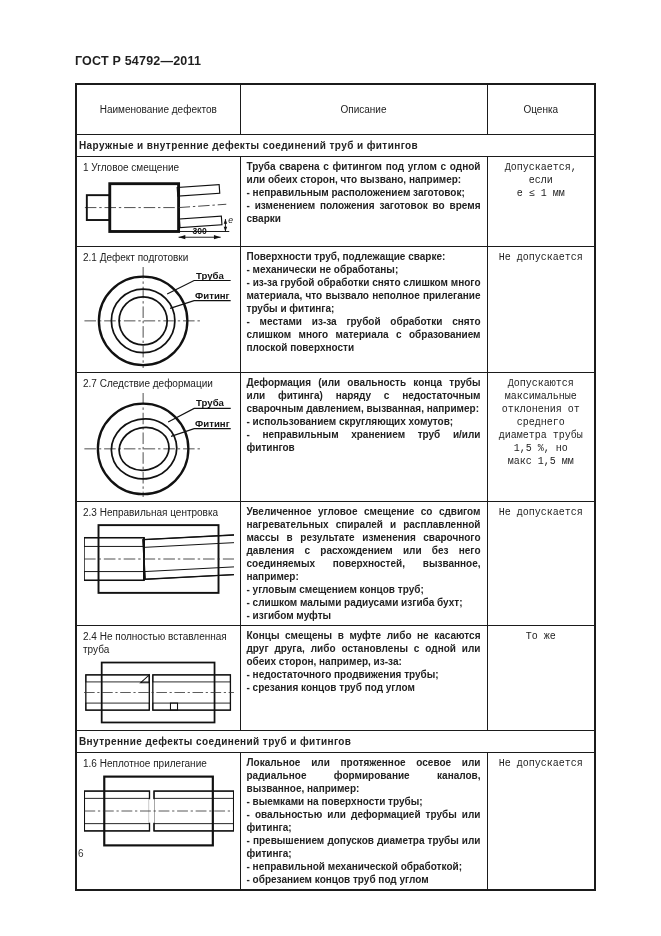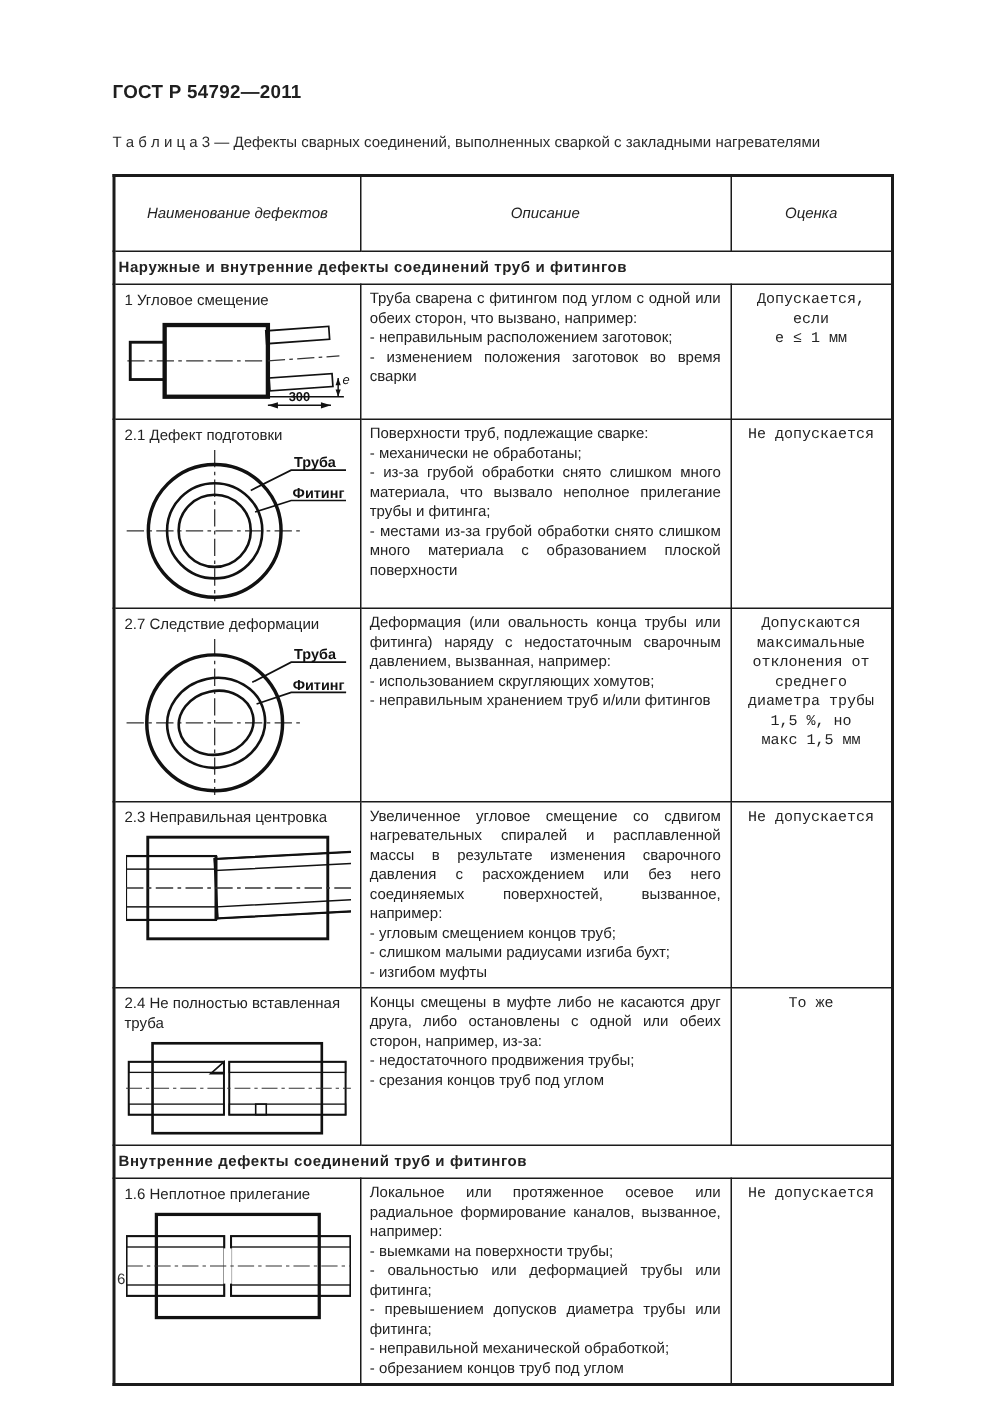--- a/index.html
+++ b/index.html
@@ -21,25 +21,25 @@
     border: 2px solid #1b1b1b;
     table-layout: fixed;
   }
   table.defects td {
     border: 1px solid #1b1b1b;
     vertical-align: top;
     font-size: 10px;
     line-height: 1.3;
     color: #222;
   }
-  tr.head td { text-align: center; vertical-align: middle; height: 25px; padding: 18px; font-style: italic; }
+  tr.head td { text-align: center; vertical-align: middle; height: 25px; padding: 18px; }
   tr.section td { text-align: left; vertical-align: middle; font-weight: bold; height: 22px; letter-spacing: 0.4px; padding: 2px; }
   tr.sub td { vertical-align: middle; height: 21px; padding: 2px 6px; }
   td.name-cell { padding: 4px 4px 2px 6px; }
-  td.desc-cell { padding: 3px 6px 3px 6px; white-space: pre-line; text-align: justify; }
+  td.desc-cell { padding: 3px 6px 3px 6px; white-space: pre-line; text-align: justify; font-weight: bold; }
   td.eval-cell { padding: 4px 4px; white-space: pre-line; text-align: center; font-family: Liberation Mono, monospace; }
   .diagram { display: block; margin: 3px auto 2px auto; }
   .diagram text { font-family: "Liberation Sans", "DejaVu Sans", sans-serif; fill: #111; }
   .diagram .lbl { font-size: 10px; font-weight: bold; }
   .diagram .dim { font-size: 9px; font-weight: bold; }
   .diagram .dim-e { font-size: 9px; font-style: italic; }
   .cl { stroke: #333; stroke-width: 0.9; stroke-dasharray: 12 3 2.5 3; fill: none; }
   .ln { stroke: #111; fill: none; }
   .page-number { position: absolute; left: 78px; top: 848px; font-size: 10px; color: #333; }
   .defs-holder { position: absolute; width: 0; height: 0; }
@@ -57,21 +57,20 @@
       <rect width="5.5" height="5.5" fill="#ffffff"></rect>
       <line x1="0" y1="0" x2="0" y2="5.5" stroke="#111" stroke-width="1.8"></line>
     </pattern>
   </defs>
 </svg>
 
 <div class="page">
 
   <div class="doc-number">ГОСТ Р 54792—2011</div>
 
-  <div class="caption">Т а б л и ц а  3 — Дефекты сварных соединений, выполненных сваркой с закладными  нагревателями</div>
 
   <table class="defects">
     <colgroup>
         <col style="width:164px">
         <col style="width:247px">
         <col style="width:108px">
       </colgroup>
 
     <tbody>
         <tr class="head">

